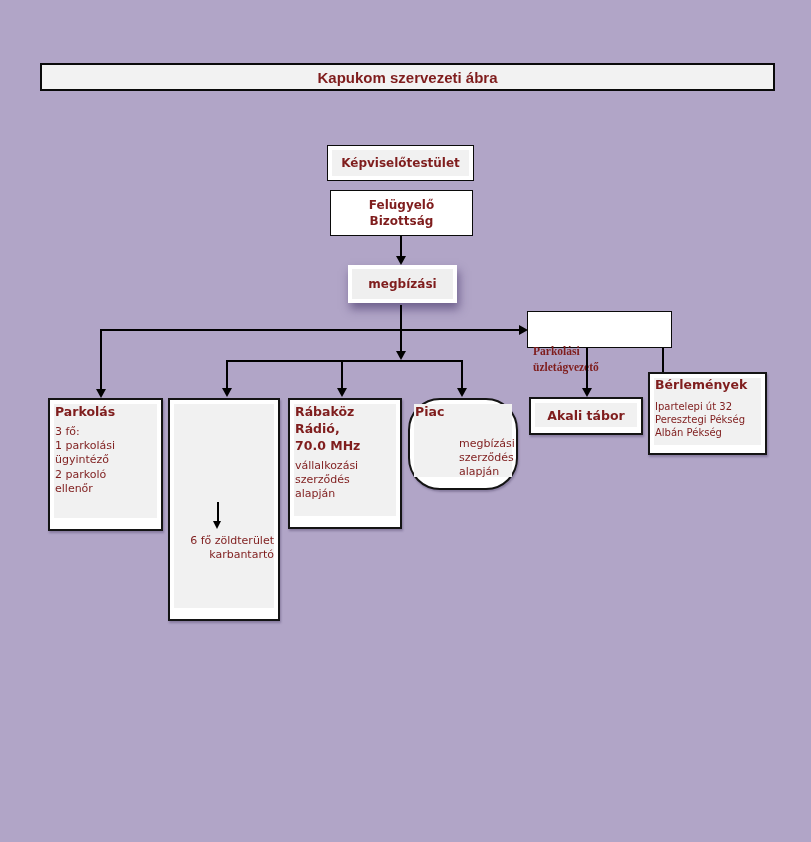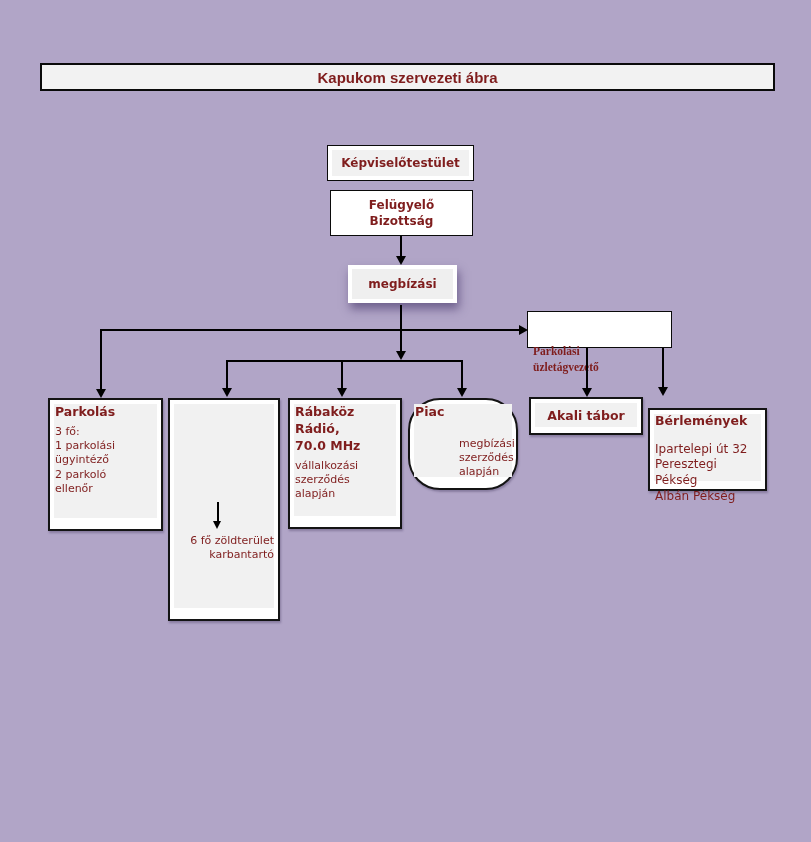--- a/index.html
+++ b/index.html
@@ -43,21 +43,21 @@
 
   
   .box {
     position:absolute; background:#fff; border:2px solid #141414; box-sizing:border-box;
     box-shadow:1px 2px 2px rgba(60,50,85,.35);
   }
   .box .fill2 { position:absolute; left:4px; right:4px; top:4px; bottom:11px; background:#f1f1f1; }
   .box .content { position:relative; padding:4px 4px 0 5px; }
   .box h4 { margin:0; font-size:12.5px; font-weight:bold; line-height:1.35; white-space:pre-line; }
   .box .body { margin-top:4px; font-size:11px; line-height:1.3; white-space:pre-line; }
-  .box .body.tight { margin-top:12px; font-size:12px; line-height:1.3; }
+  .box .body.tight { margin-top:6px; font-size:10px; line-height:1.3; }
   .box .body.mid { margin-top:16px;padding-left:44px; }
 
   
   .vline { position:absolute; width:2px; background:#000; }
   .hline { position:absolute; height:2px; background:#000; }
   .arrow-down {
     position:absolute; width:0; height:0;
     border-left:5px solid transparent; border-right:5px solid transparent;
     border-top:9px solid #000;
   }
@@ -166,21 +166,21 @@
 szerződés
 alapján</div>
     </div>
   </div>
 
   <div class="box" style="left:529px; top:397px; width:114px; height:38px;">
     <div class="fill2" style="bottom:6px;"></div>
     <div class="center" style="font-size:12.5px;">Akali tábor</div>
   </div>
 
-  <div class="box" style="left:648px; top:408px; width:119px; height:83px;">
+  <div class="box" style="left:648px; top:372px; width:119px; height:83px;">
     <div class="fill2" style="bottom:8px;"></div>
     <div class="content" style="padding-top:3px;">
       <h4>Bérlemények</h4>
       <div class="body tight">Ipartelepi út 32
 Peresztegi Pékség
 Albán Pékség</div>
     </div>
   </div>
 
 </div>

